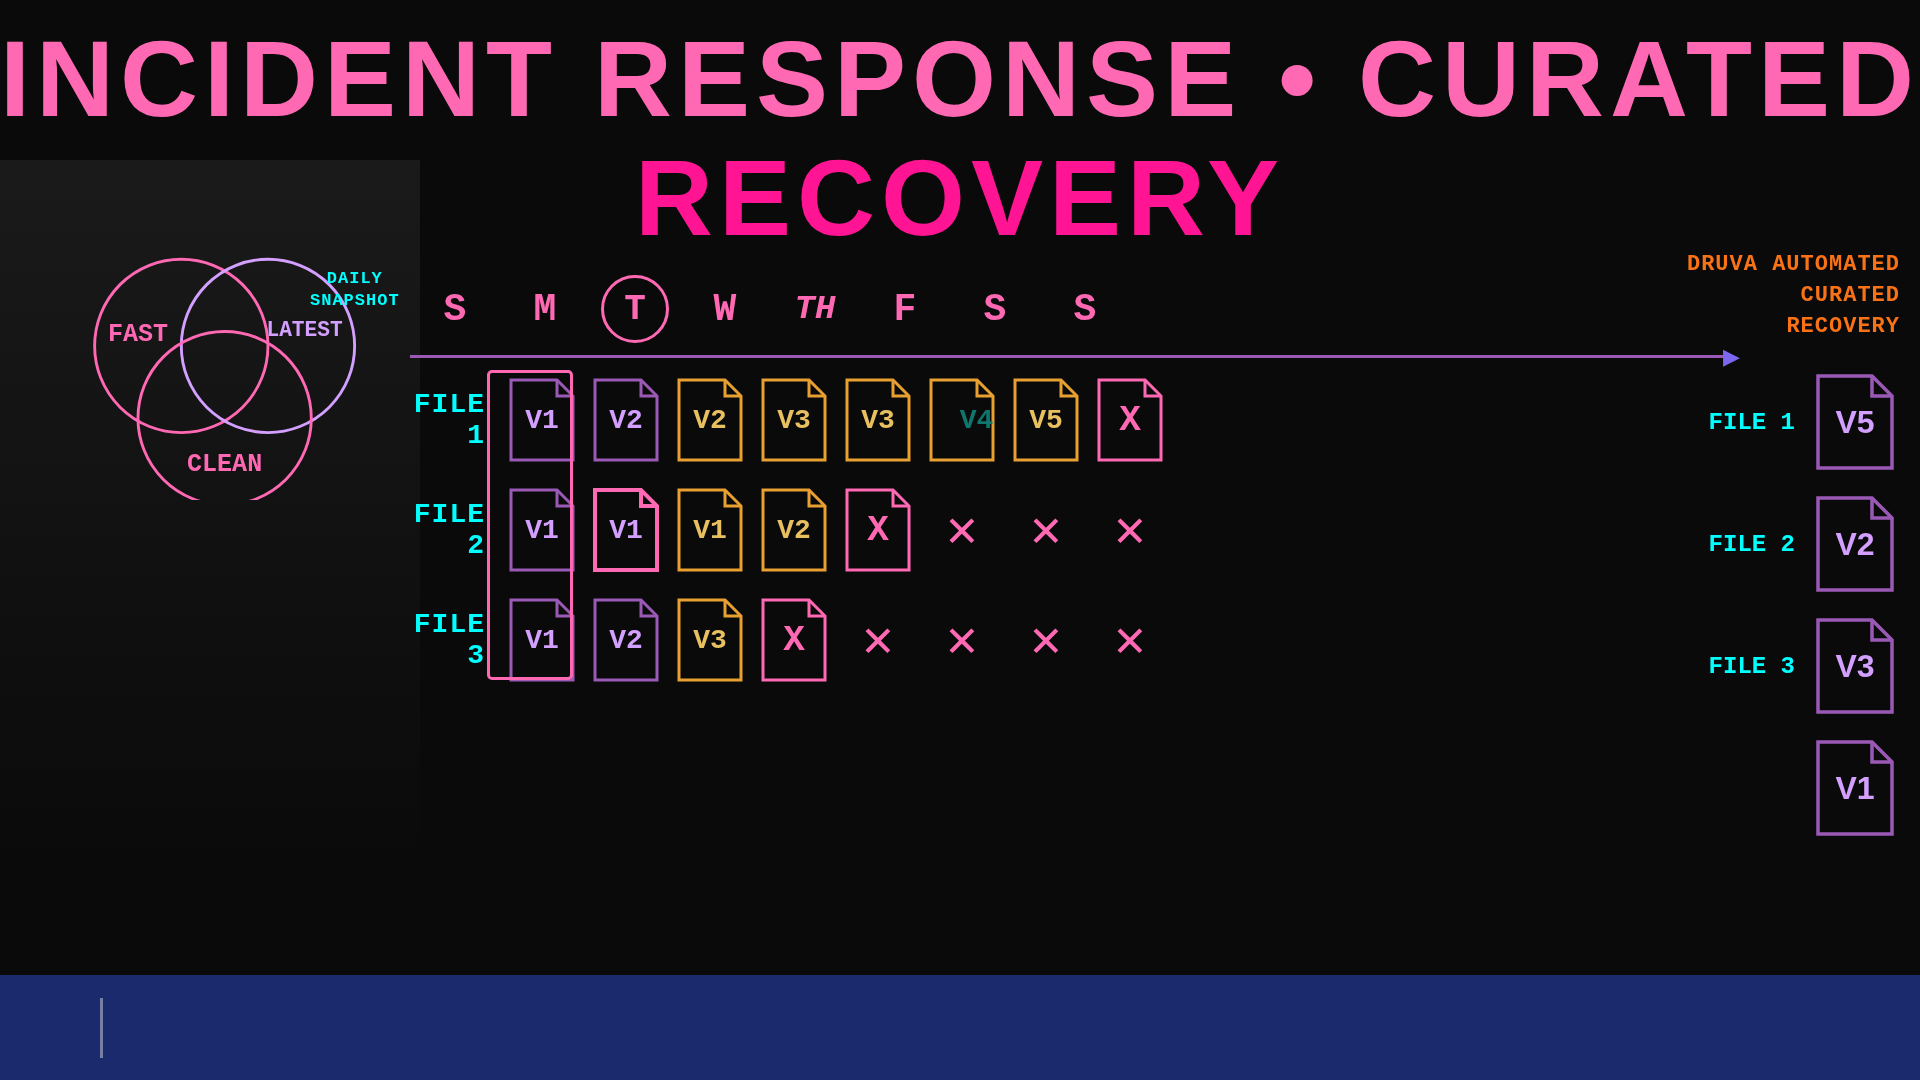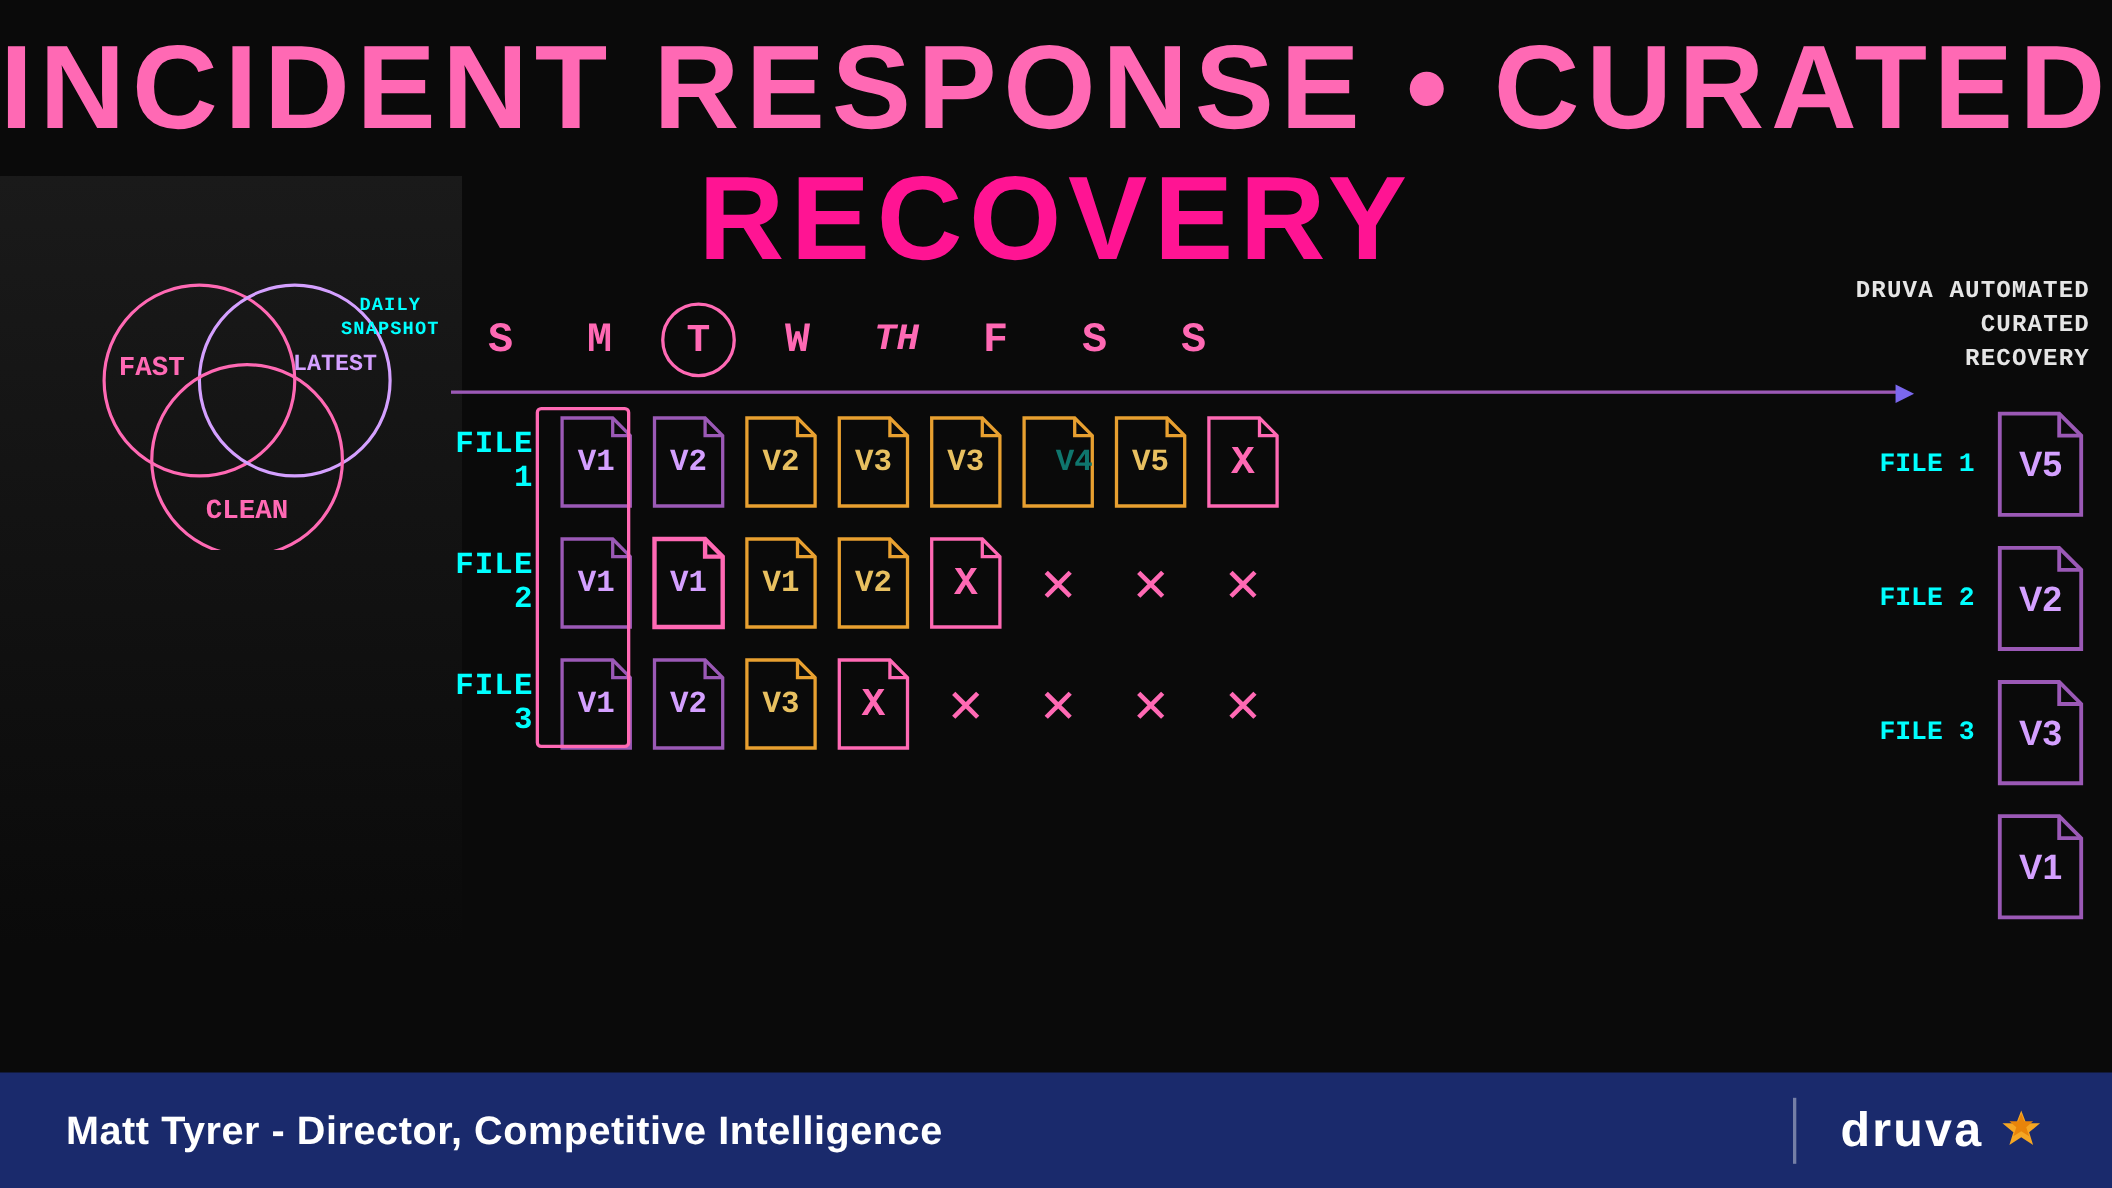--- a/index.html
+++ b/index.html
@@ -154,21 +154,21 @@
     }
 
     
     .right-panel {
       position: absolute;
       top: 250px;
       right: 20px;
       width: 220px;
     }
     .druva-title {
-      color: #e5e5e5;
+      color: #f97316;
       font-size: 22px;
       font-weight: bold;
       text-align: right;
       line-height: 1.4;
       letter-spacing: 1px;
       font-family: 'Courier New', monospace;
       margin-bottom: 30px;
     }
     .recovery-file-row {
       display: flex;
@@ -512,25 +512,14 @@
       <svg viewBox="0 0 90 100">
           <path d="M8,4 L62,4 L82,24 L82,96 L8,96 Z" fill="none" stroke="#9b59b6" stroke-width="3.5"></path>
           <path d="M62,4 L62,24 L82,24" fill="none" stroke="#9b59b6" stroke-width="3.5"></path>
         </svg>
       <span class="ver-text" style="color:#d4a0ff; font-size:32px;">V1</span>
     </div>
   </div>
 </div>
 
 <div class="bottom-banner">
-  <div style="display:flex; align-items:center; flex:1;">
-    <span class="presenter-name">Matt Tyrer - Director, Competitive Intelligence</span>
-  </div>
   <div class="banner-divider"></div>
-  <div class="druva-logo">
-    <span class="druva-logo-text">druva</span>
-
-    <svg class="druva-star" viewBox="0 0 50 50">
-      <polygon points="25,5 30,18 44,18 33,27 37,40 25,32 13,40 17,27 6,18 20,18" fill="#f5a623" stroke="none"></polygon>
-      <polygon points="25,8 28,16 37,16 30,22 33,31 25,26 17,31 20,22 13,16 22,16" fill="#e8840a"></polygon>
-    </svg>
-  </div>
 </div>
 
 </body></html>

